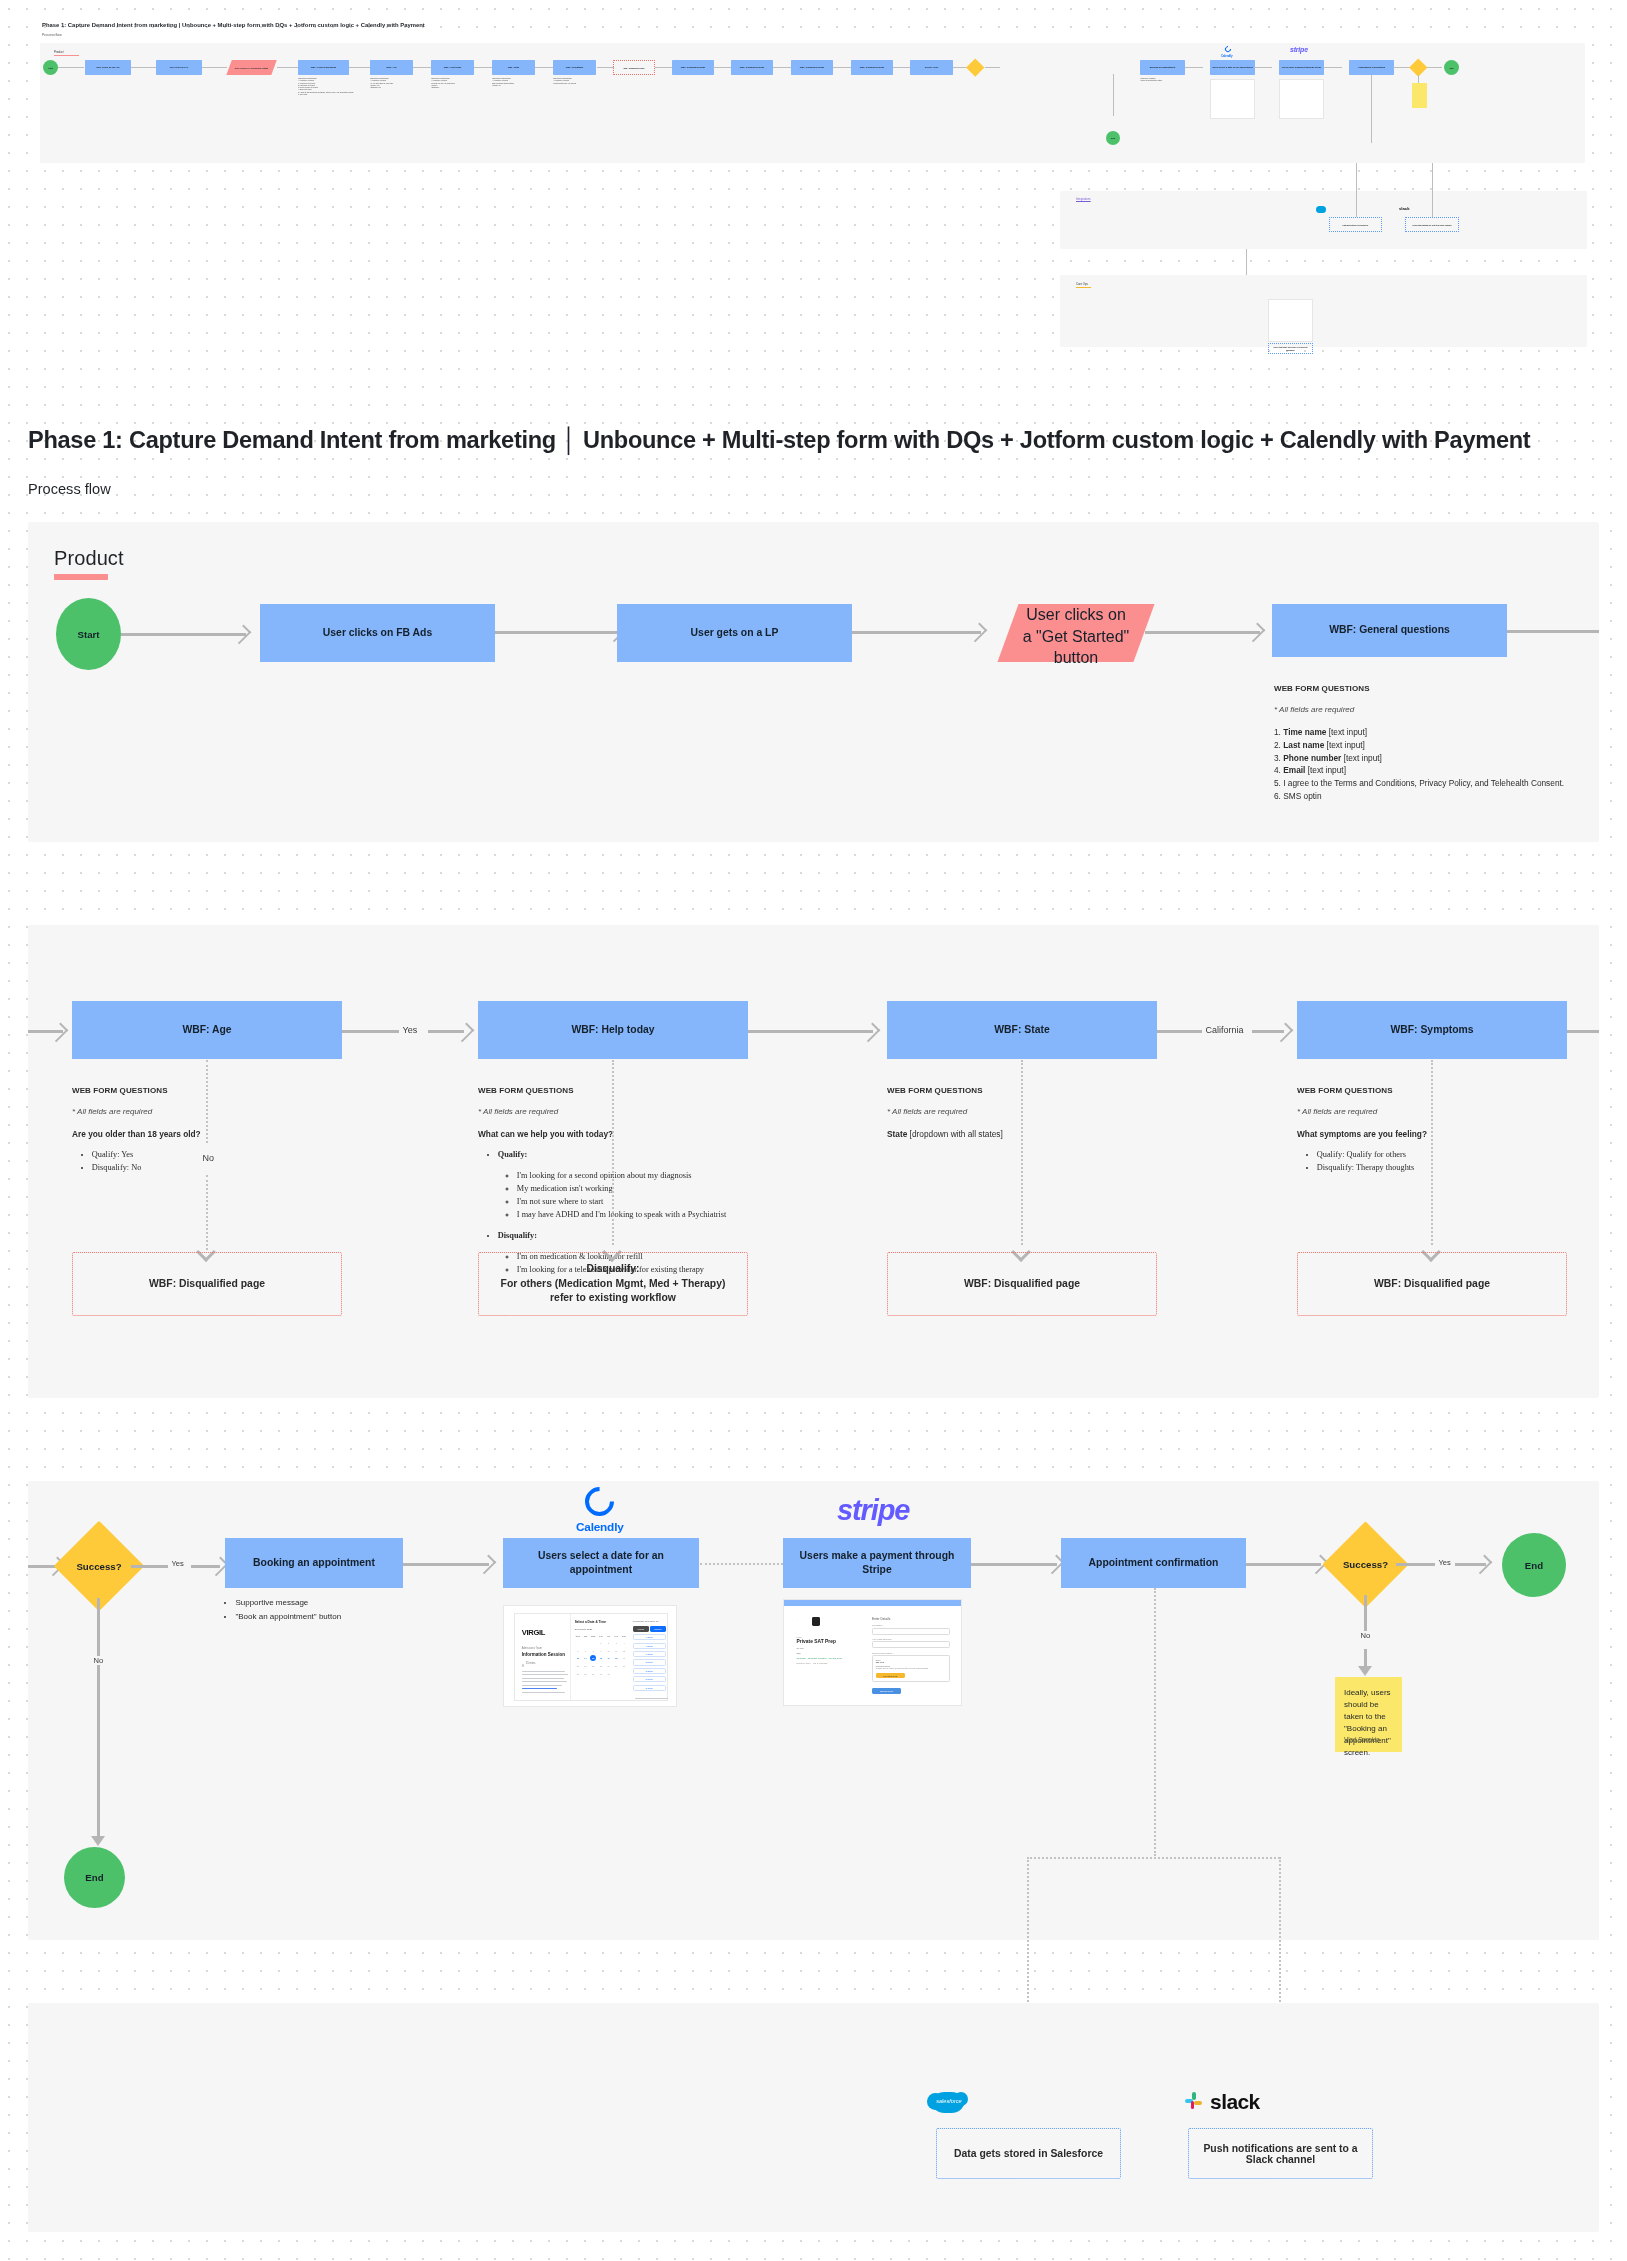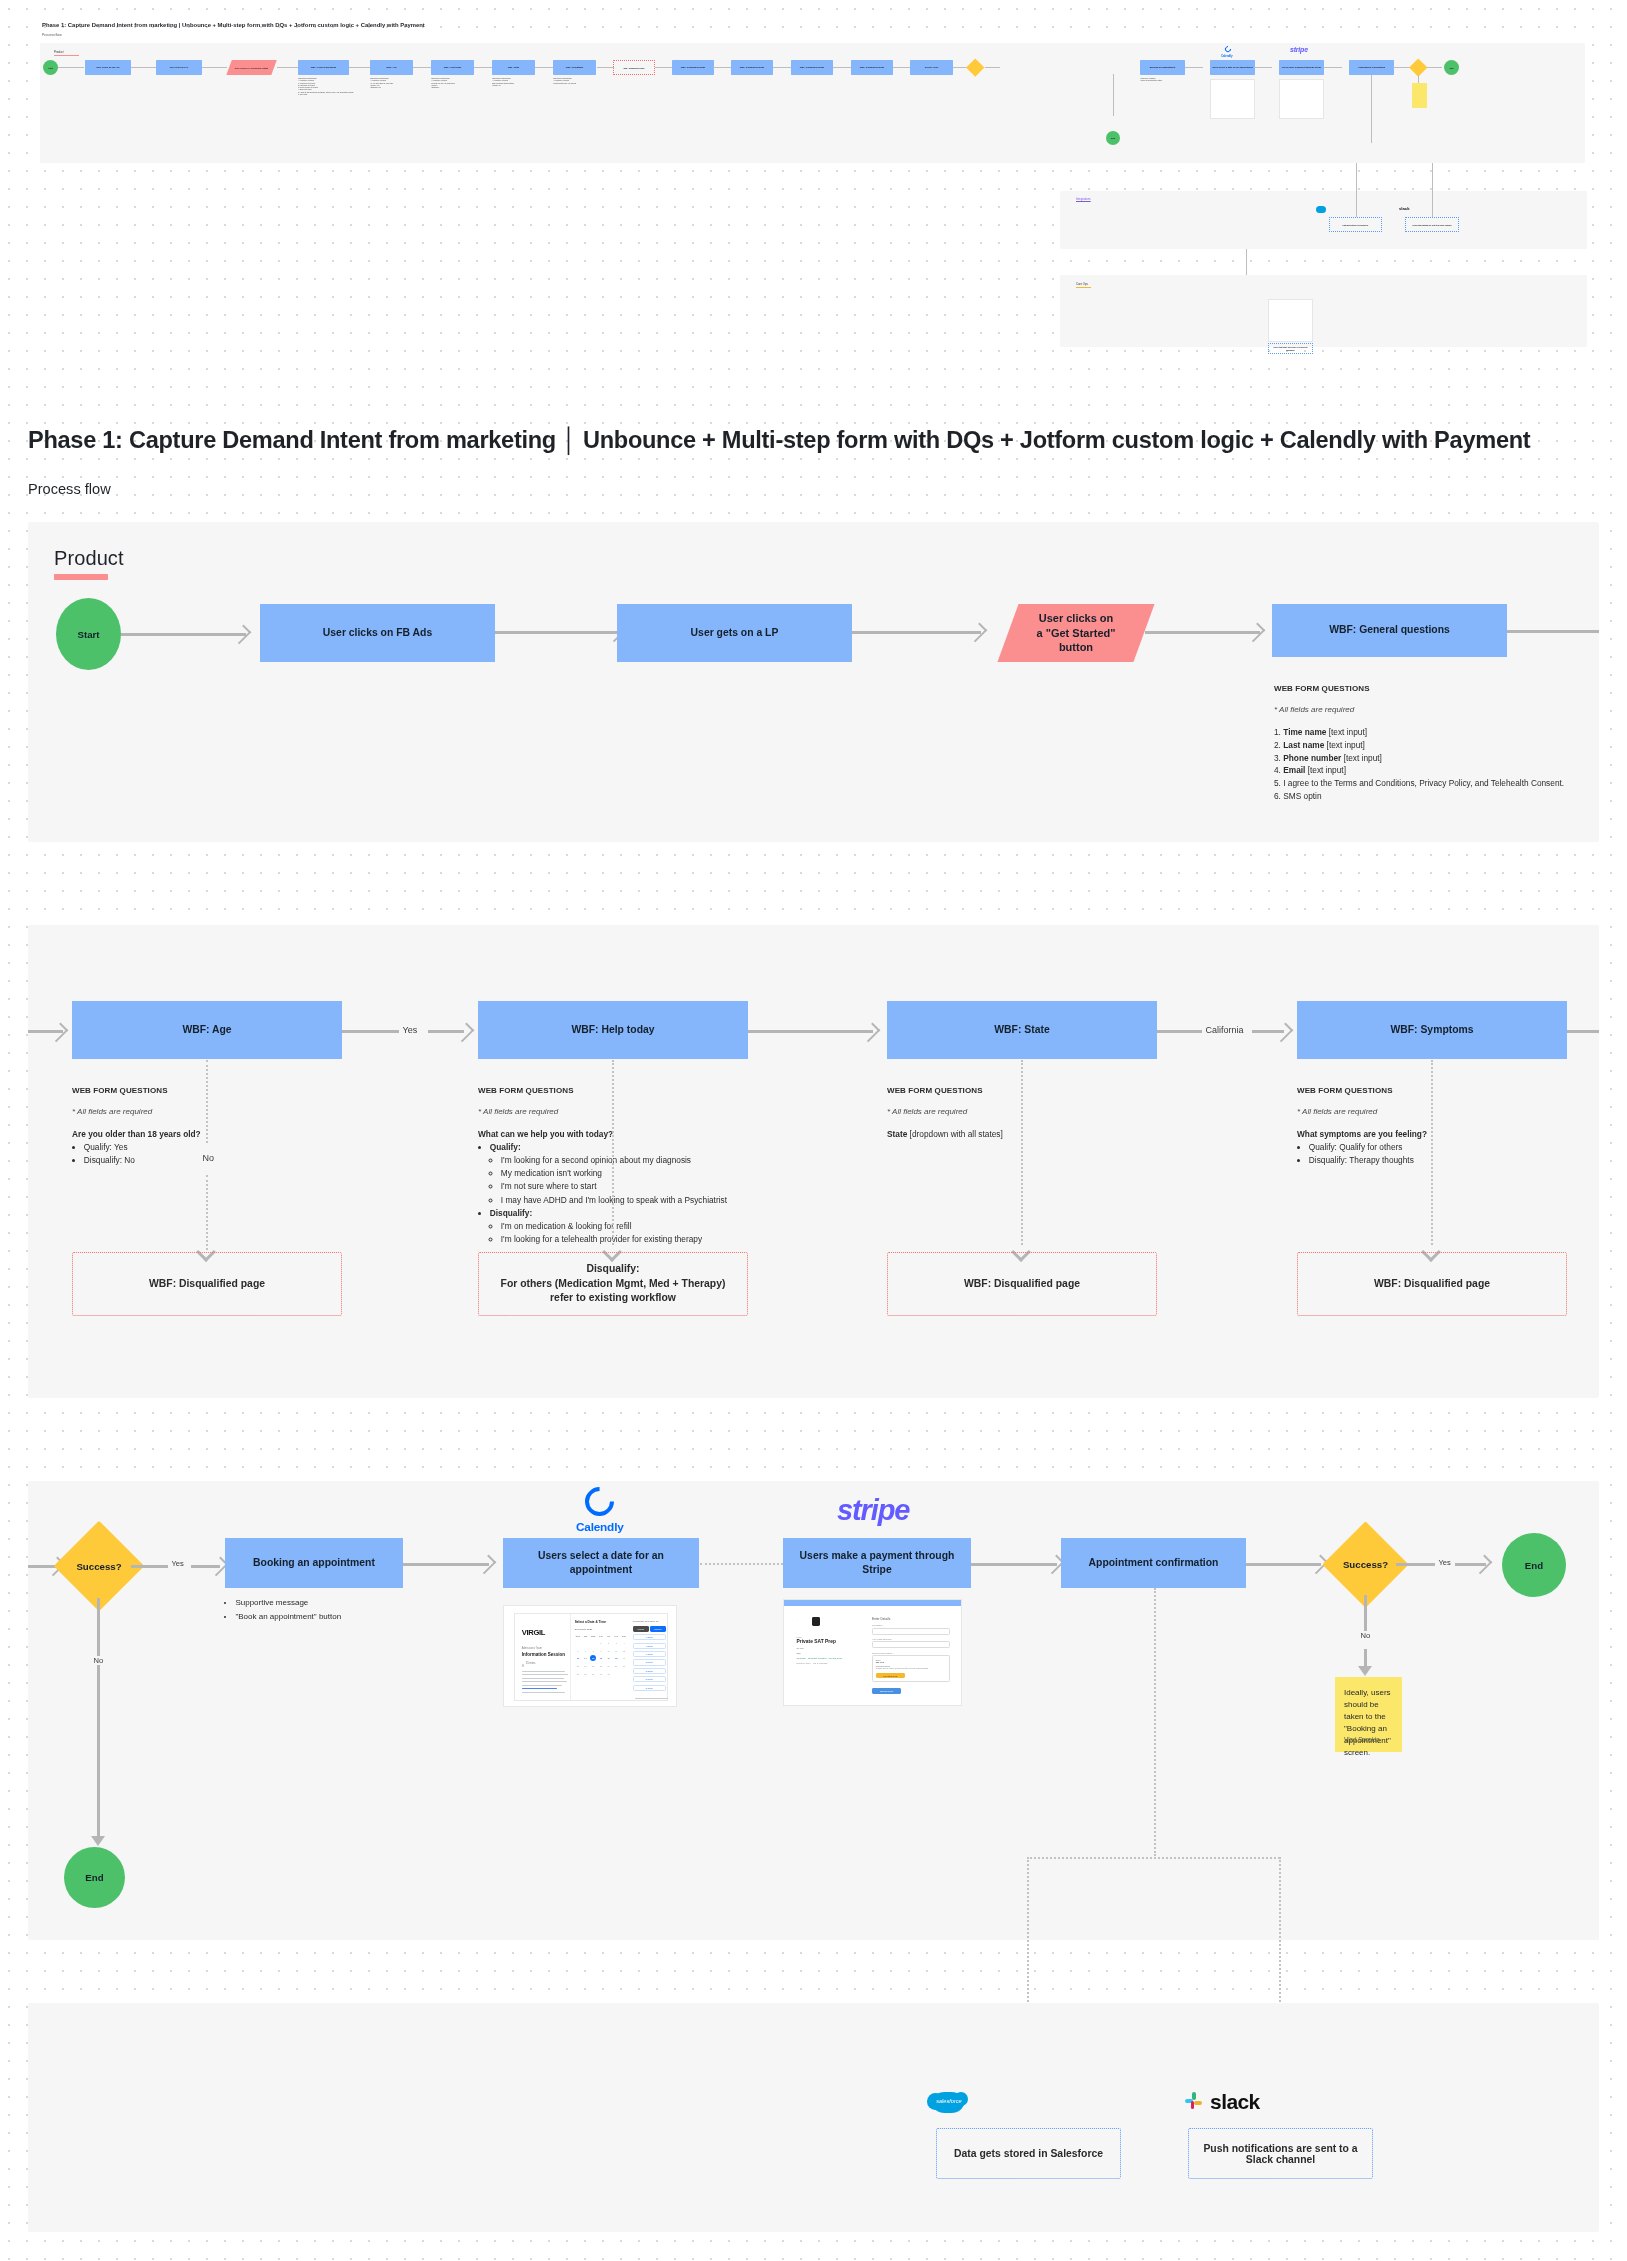--- a/index.html
+++ b/index.html
@@ -76,23 +76,23 @@
     display: flex; align-items: center; justify-content: center;
     font-size: 9.7px; font-weight: 700; color: #15202b;
   }
   .parallelogram {
     position: absolute;
     background: #fb8f8f;
     transform: skewX(-20deg);
   }
   .parallelogram-label {
     position: absolute; inset: 0;
-    display: flex; align-items: center; justify-content: center;
+    display: flex; justify-content: center;
     text-align: center;
-    font-size: 11px; font-weight: 700; line-height: 1.35; color: #15202b;
+    font-size: 16px; font-weight: 400; line-height: 1.35; color: #15202b;
     padding: 0 12.5px;
   }
   .dq-box {
     position: absolute;
     border: 1.5px dotted #f0706a;
     border-radius: 2.1px;
     display: flex; align-items: center; justify-content: center;
     text-align: center;
     font-size: 10.4px; font-weight: 700; line-height: 1.4;
     color: #2b2b2b; padding: 4.2px 9.7px;
@@ -134,21 +134,21 @@
     font-size: 9px; color: #3a3a3a;
     background: #f6f6f6; padding: 0 3.5px;
     white-space: nowrap;
   }
 
   
   .spec { position: absolute; font-size: 8.3px; color: #2b2b2b; line-height: 1.55; }
   .spec .hdr { font-weight: 700; font-size: 8px; letter-spacing: 0.1px; margin-bottom: 9px; }
   .spec .req { font-style: italic; color: #4a4a4a; margin-bottom: 9px; font-size: 8px; }
   .spec .q { font-weight: 700; }
-  .spec ul { margin: 0; padding-left: 11.8px; }
+  .spec ul { margin: 8px; padding-left: 11.8px; font-family: Liberation Serif, serif; }
   .spec ul ul { padding-left: 11px; }
   .spec li { margin: 0.3px 0; }
   .spec .dim { font-weight: 400; }
   .bullets { position: absolute; font-size: 8px; line-height: 1.7; color: #2b2b2b; }
   .bullets ul { padding-left: 10.4px; }
 
   
   .sticky {
     position: absolute;
     background: #fbe76a;

